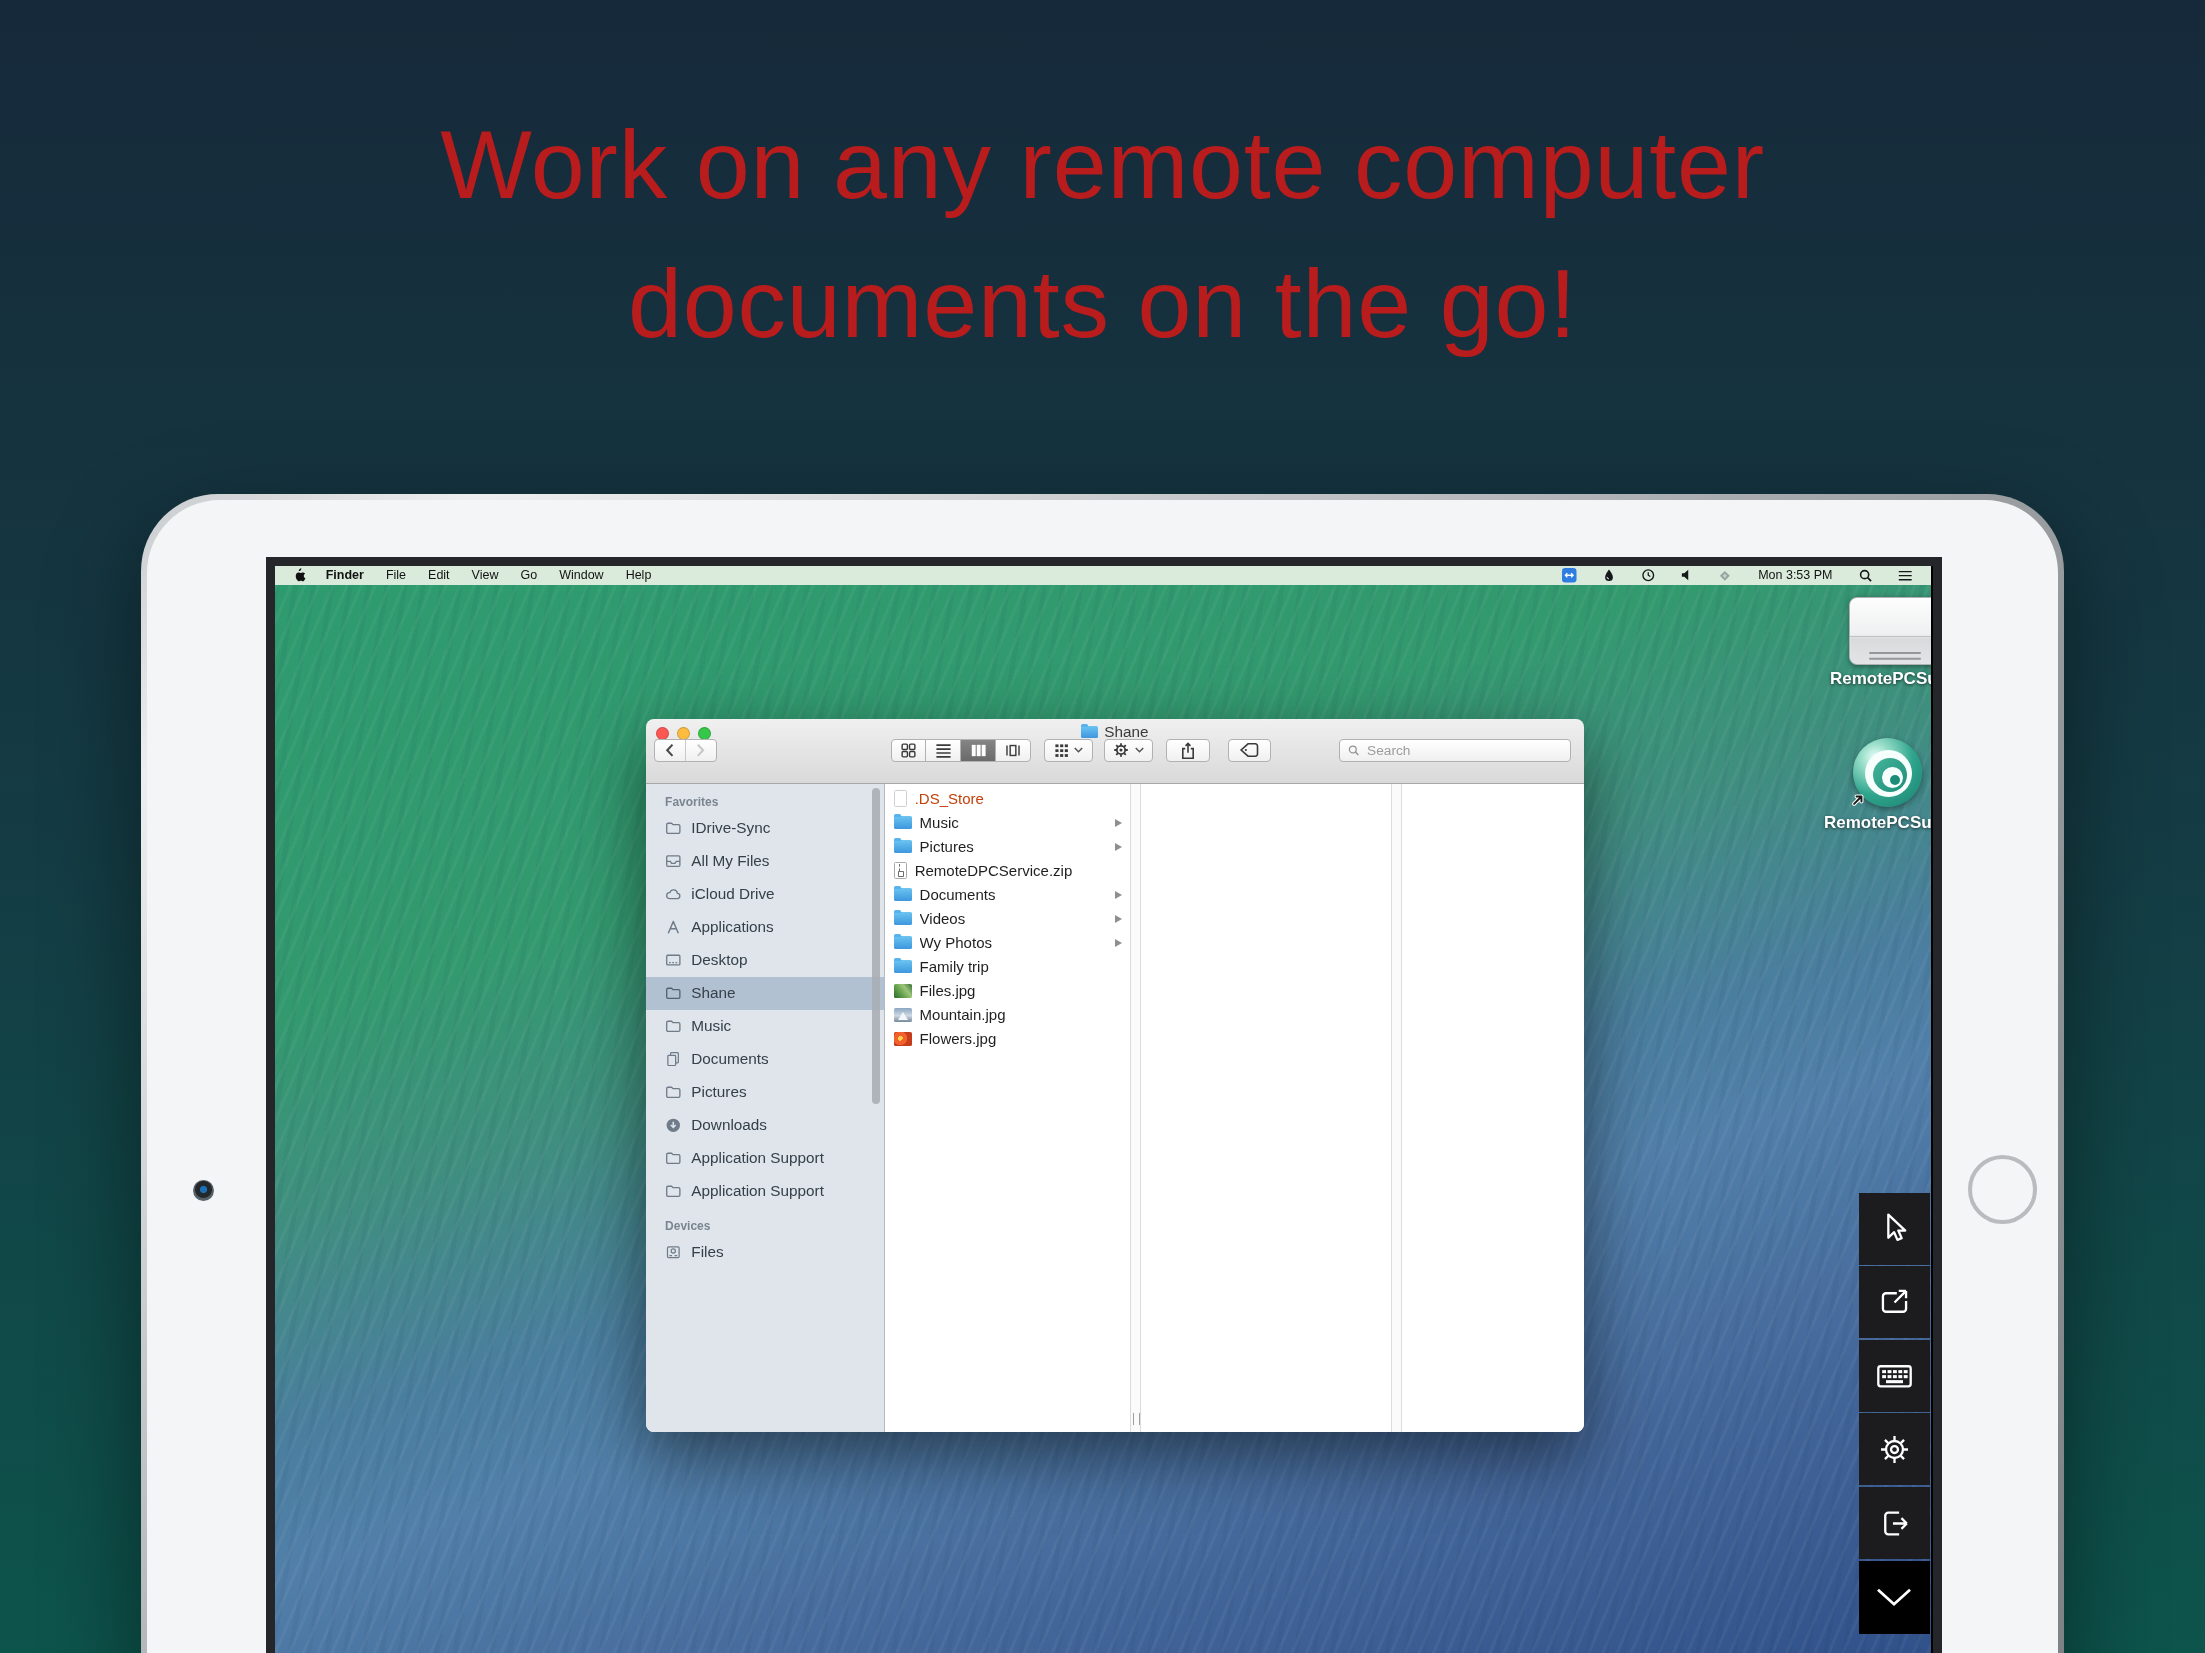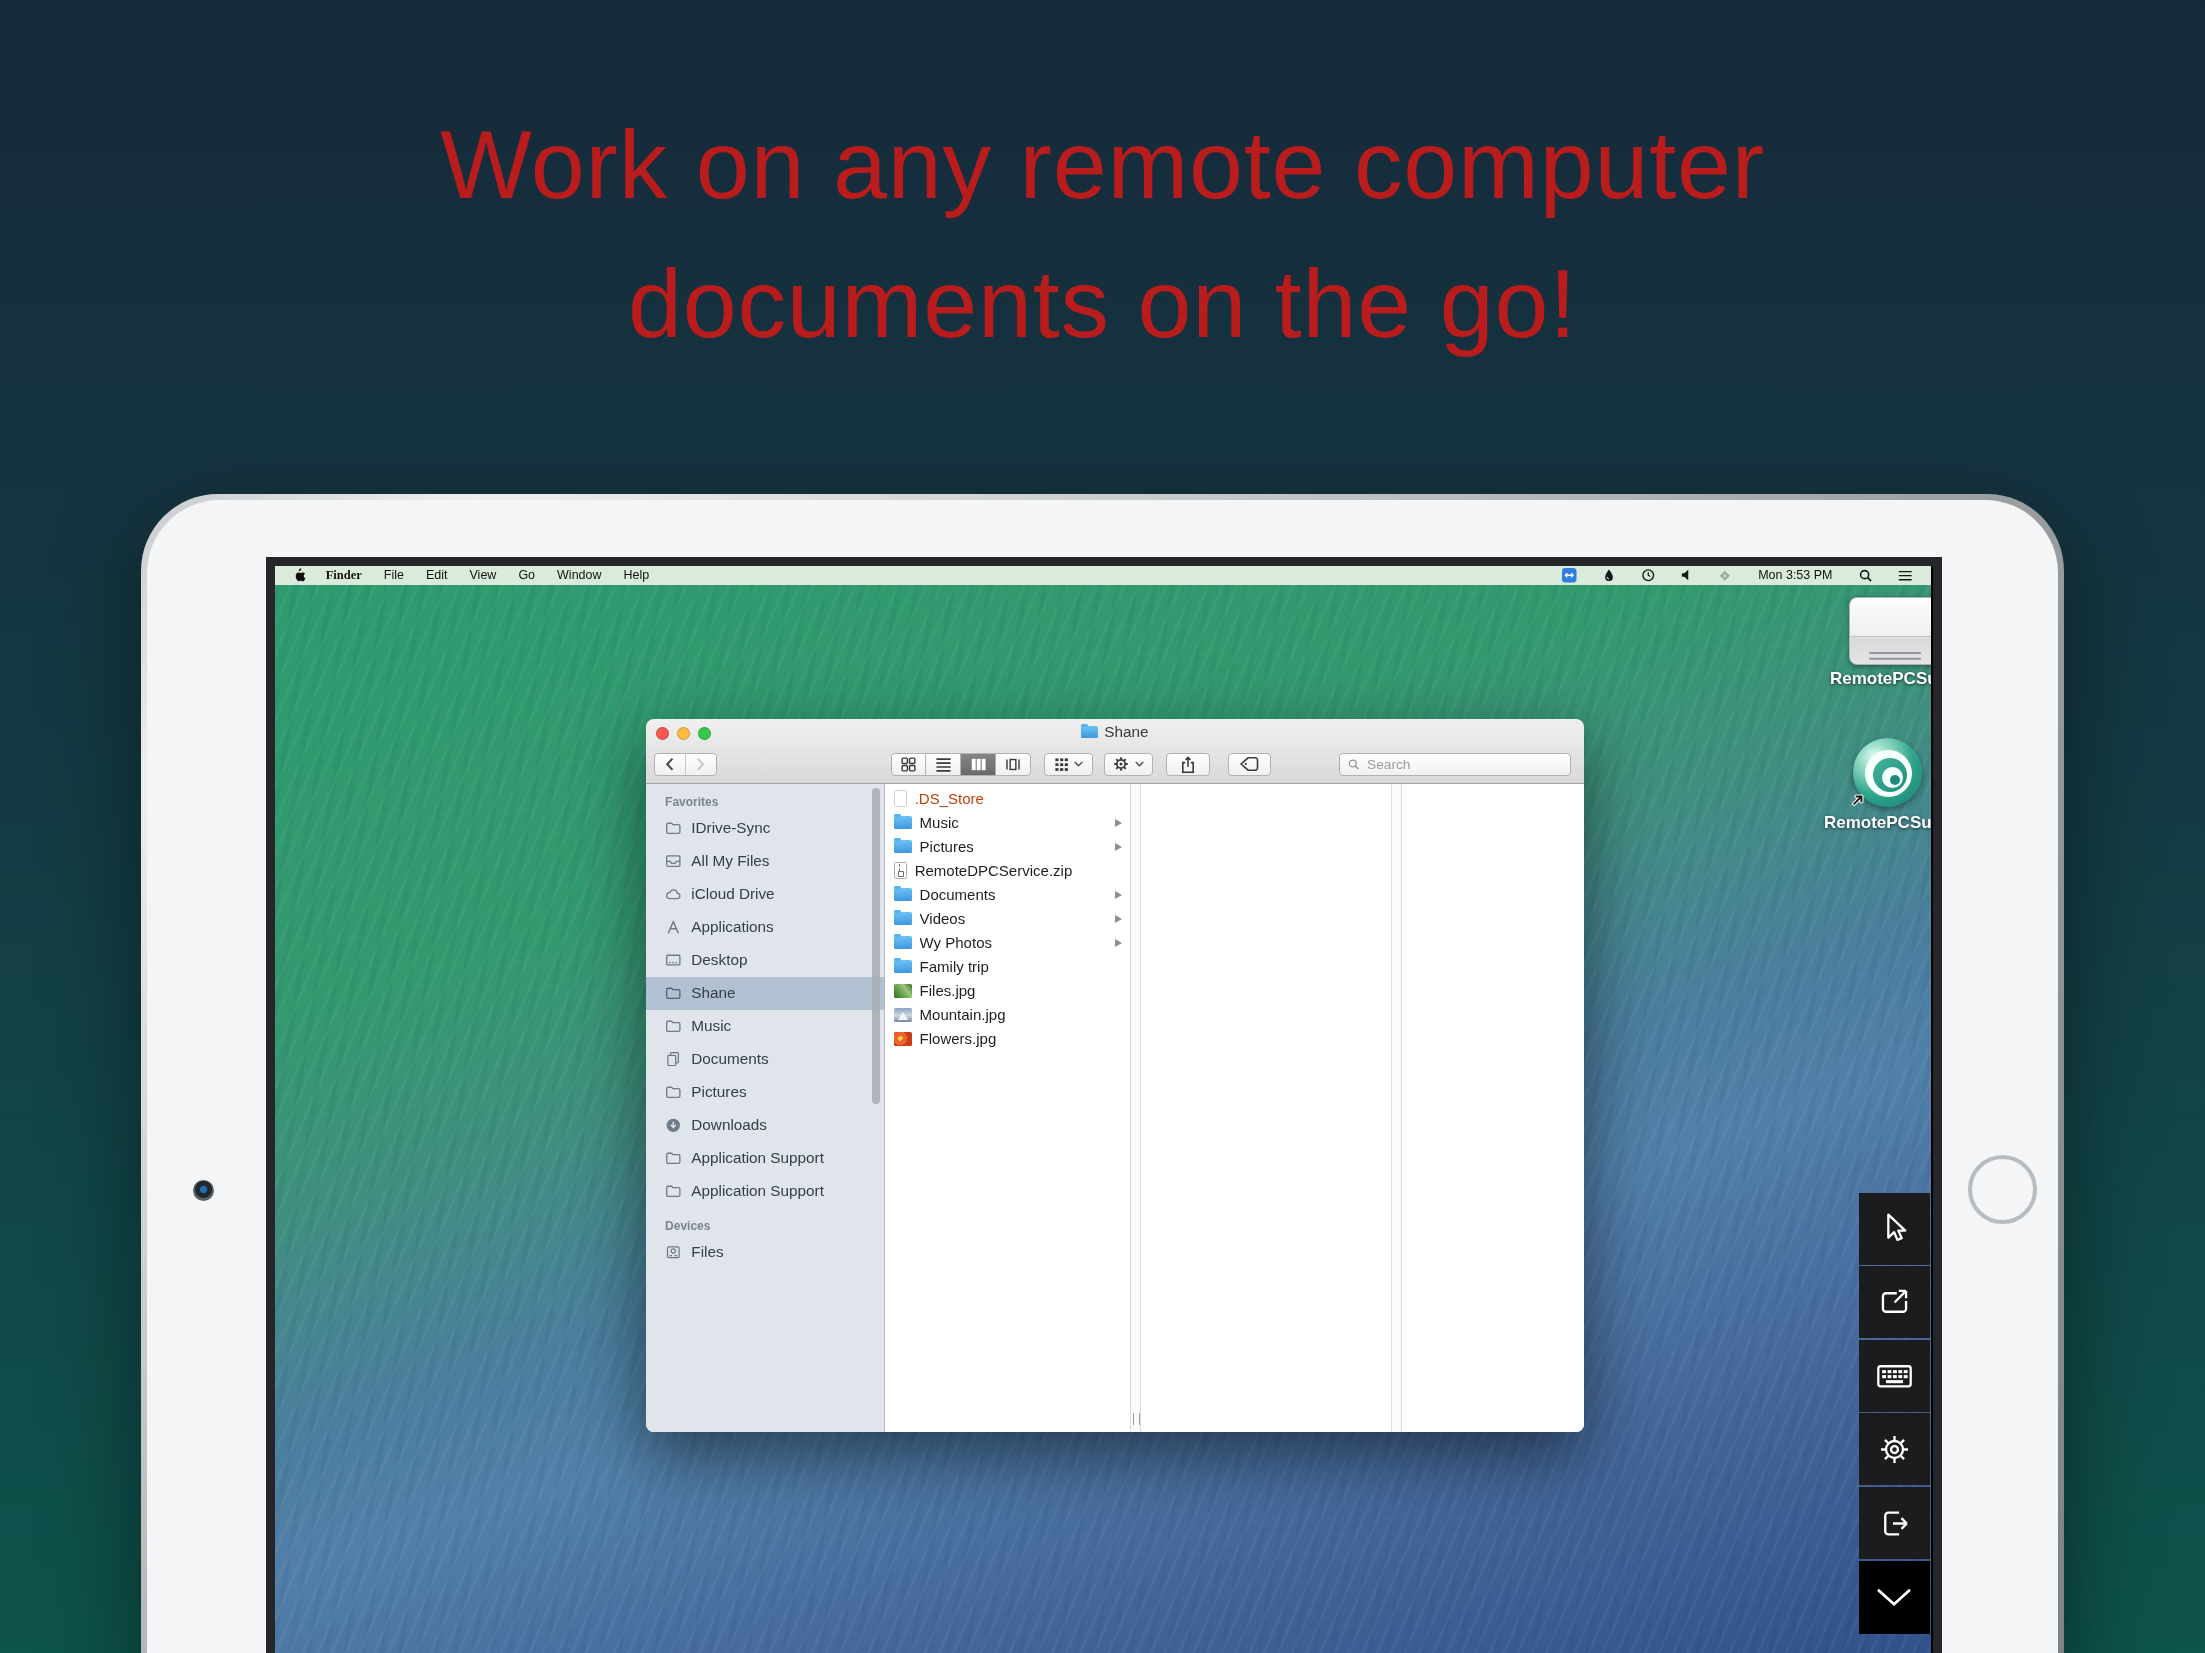--- a/index.html
+++ b/index.html
@@ -30,21 +30,21 @@
   .wallpaper{position:absolute;left:0;top:19.4px;right:0;bottom:0;
      background:
       repeating-linear-gradient(113deg,rgba(255,255,255,.045) 0 3.2px,rgba(255,255,255,0) 3.2px 13px),
       repeating-linear-gradient(100deg,rgba(10,40,70,.05) 0 4.8px,rgba(10,40,70,0) 4.8px 18px),
       linear-gradient(163deg,#2e9b6f 0%,#33996f 28%,#3f8f7e 40%,#4a7e9e 54%,#517fa9 63%,#44679a 80%,#30518a 100%);}
 
   
   .menubar{position:absolute;left:0;top:0;width:100%;height:19.4px;background:#daebdc;
      display:flex;align-items:center;padding:0 18px;box-sizing:border-box;font-size:12.5px;color:#121212;z-index:40;}
   .mi{margin-right:22px;}
-  .mi.bold{font-weight:700;font-family:Liberation Serif, serif;}
+  .mi.bold{font-weight:700;}
   .apple{margin-right:20px;display:flex;align-items:center;}
   .mright{margin-left:auto;display:flex;align-items:center;gap:26px;}
   .mtime{font-size:12.5px;white-space:nowrap;}
 
   
   .drive-icon{position:absolute;left:1574px;top:31px;width:90px;height:66px;border-radius:8px;
      background:linear-gradient(#fdfdfd 0%,#eff0f1 55%,#d9dadb 62%,#e3e4e5 100%);
      border:0.8px solid #aeb0b2;box-shadow:inset 0 1.6px 1.6px #ffffff,0 1.6px 4.8px rgba(0,0,0,.35);}
   .drive-icon::before{content:"";position:absolute;left:0;right:0;top:58%;height:0.8px;background:#bfc1c3;}
   .drive-icon::after{content:"";position:absolute;left:19.4px;bottom:9.7px;width:52px;height:2.4px;background:#95979a;
@@ -64,21 +64,21 @@
   
   .fwindow{position:absolute;left:371px;top:153px;width:938px;height:713px;border-radius:8px;
      box-shadow:0 24px 65px rgba(0,0,0,.5);z-index:30;}
   .whead{position:relative;height:65px;border-radius:8px 8px 0 0;
      background:linear-gradient(#f0f0f0,#d9d9d9);border-bottom:0.8px solid #a6a6a6;box-sizing:border-box;}
   .lights{position:absolute;left:10.5px;top:8px;display:flex;gap:8px;}
   .light{width:13px;height:13px;border-radius:50%;box-sizing:border-box;border:0.8px solid rgba(0,0,0,.18);}
   .l-red{background:#fc5753;}.l-yel{background:#fdbc40;}.l-grn{background:#34c748;}
   .wtitle{position:absolute;left:0;right:0;top:0;height:27.4px;display:flex;justify-content:center;align-items:center;
      gap:6.5px;font-size:15.3px;color:#3b3b3b;font-weight:400;}
-  .tbtn{position:absolute;top:34px;height:23.4px;background:linear-gradient(#ffffff,#f0f0f0);
+  .tbtn{position:absolute;top:20px;height:23.4px;background:linear-gradient(#ffffff,#f0f0f0);
      border:0.8px solid #b2b2b2;border-radius:4px;box-sizing:border-box;display:flex;align-items:center;justify-content:center;}
   .navgrp{left:8px;width:63px;display:flex;padding:0;}
   .navgrp .half{flex:1;display:flex;align-items:center;justify-content:center;height:100%;}
   .navgrp .half + .half{border-left:0.8px solid #c9c9c9;}
   .viewseg{left:245px;width:140px;display:flex;padding:0;overflow:hidden;}
   .seg{flex:1;display:flex;align-items:center;justify-content:center;height:100%;}
   .seg + .seg{border-left:0.8px solid #b2b2b2;}
   .seg.active{background:linear-gradient(#858585,#6a6a6a);}
   .t-arrange{left:398px;width:49px;gap:4.8px;}
   .t-gear{left:458px;width:49px;gap:4.8px;}

